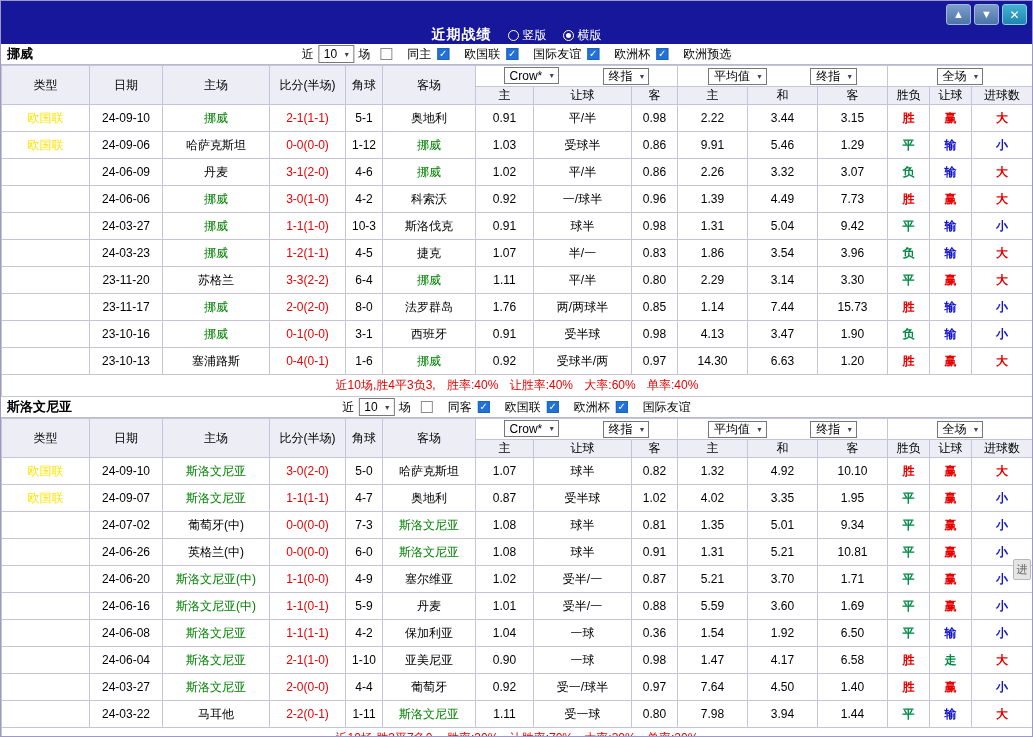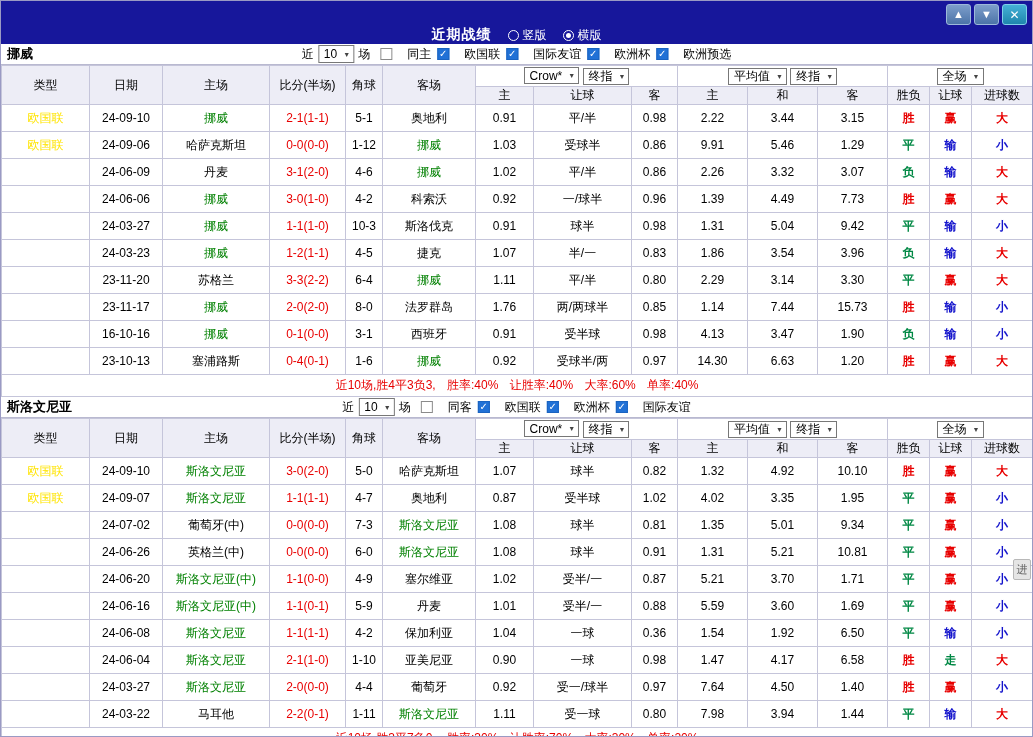--- a/index.html
+++ b/index.html
@@ -27,21 +27,21 @@
   .cb{display:inline-flex;align-items:center;gap:15px;margin-left:6px;cursor:pointer}
   .cbox{width:12px;height:12px;border:1px solid #8a8a8a;background:#fff;display:inline-flex;align-items:center;justify-content:center;font-size:10px;color:#fff;line-height:1}
   .cbox.on{background:#2171d6;border-color:#1a63c0}
 
   
   table.grid{width:100%;border-collapse:collapse;table-layout:fixed}
   .grid th,.grid td{border:1px solid #c5c5da;text-align:center;overflow:hidden;white-space:nowrap;padding:0}
   .grid thead th{background:var(--hdr-bg,#ededf6);font-weight:normal;color:#000}
   .grid .h1 th{height:21px}
   .grid .h1 th.ddcell{background:#fff}
-  .grid .h1 .sel{height:17px;margin:0 0}
+  .grid .h1 .sel{height:17px;margin:0 20px}
   .grid .h2 th{height:17px}
   .grid tbody td{height:27px;background:#fff}
   .t-ngl{background:var(--ngl-bg,#a3032c);color:var(--ngl-fg,#ffe400)}
   .t-euro{background:var(--euro-bg,#6d1f0e);color:#fff}
   .t-frd{background:var(--frd-bg,#2e5cc5);color:#fff}
   .score{color:var(--red,#e80000)}
   td.focus{color:var(--team,#008000)}
   td.c-red{color:var(--red,#e80000);font-weight:bold}
   td.c-green{color:var(--green,#008844);font-weight:bold}
   td.c-blue{color:var(--blue,#1414cc);font-weight:bold}
@@ -312,21 +312,21 @@
     <td>1.14</td>
     <td>7.44</td>
     <td>15.73</td>
     <td class="c-red">胜</td>
     <td class="c-blue">输</td>
     <td class="c-blue">小</td>
   </tr>
 
   <tr>
     <td class="t-euro">欧洲杯</td>
-    <td>16-10-16</td>
+    <td>23-10-16</td>
     <td class="focus">挪威</td>
     <td class="score">0-1(0-0)</td>
     <td>3-1</td>
     <td>西班牙</td>
     <td>0.91</td>
     <td>受半球</td>
     <td>0.98</td>
     <td>4.13</td>
     <td>3.47</td>
     <td>1.90</td>

